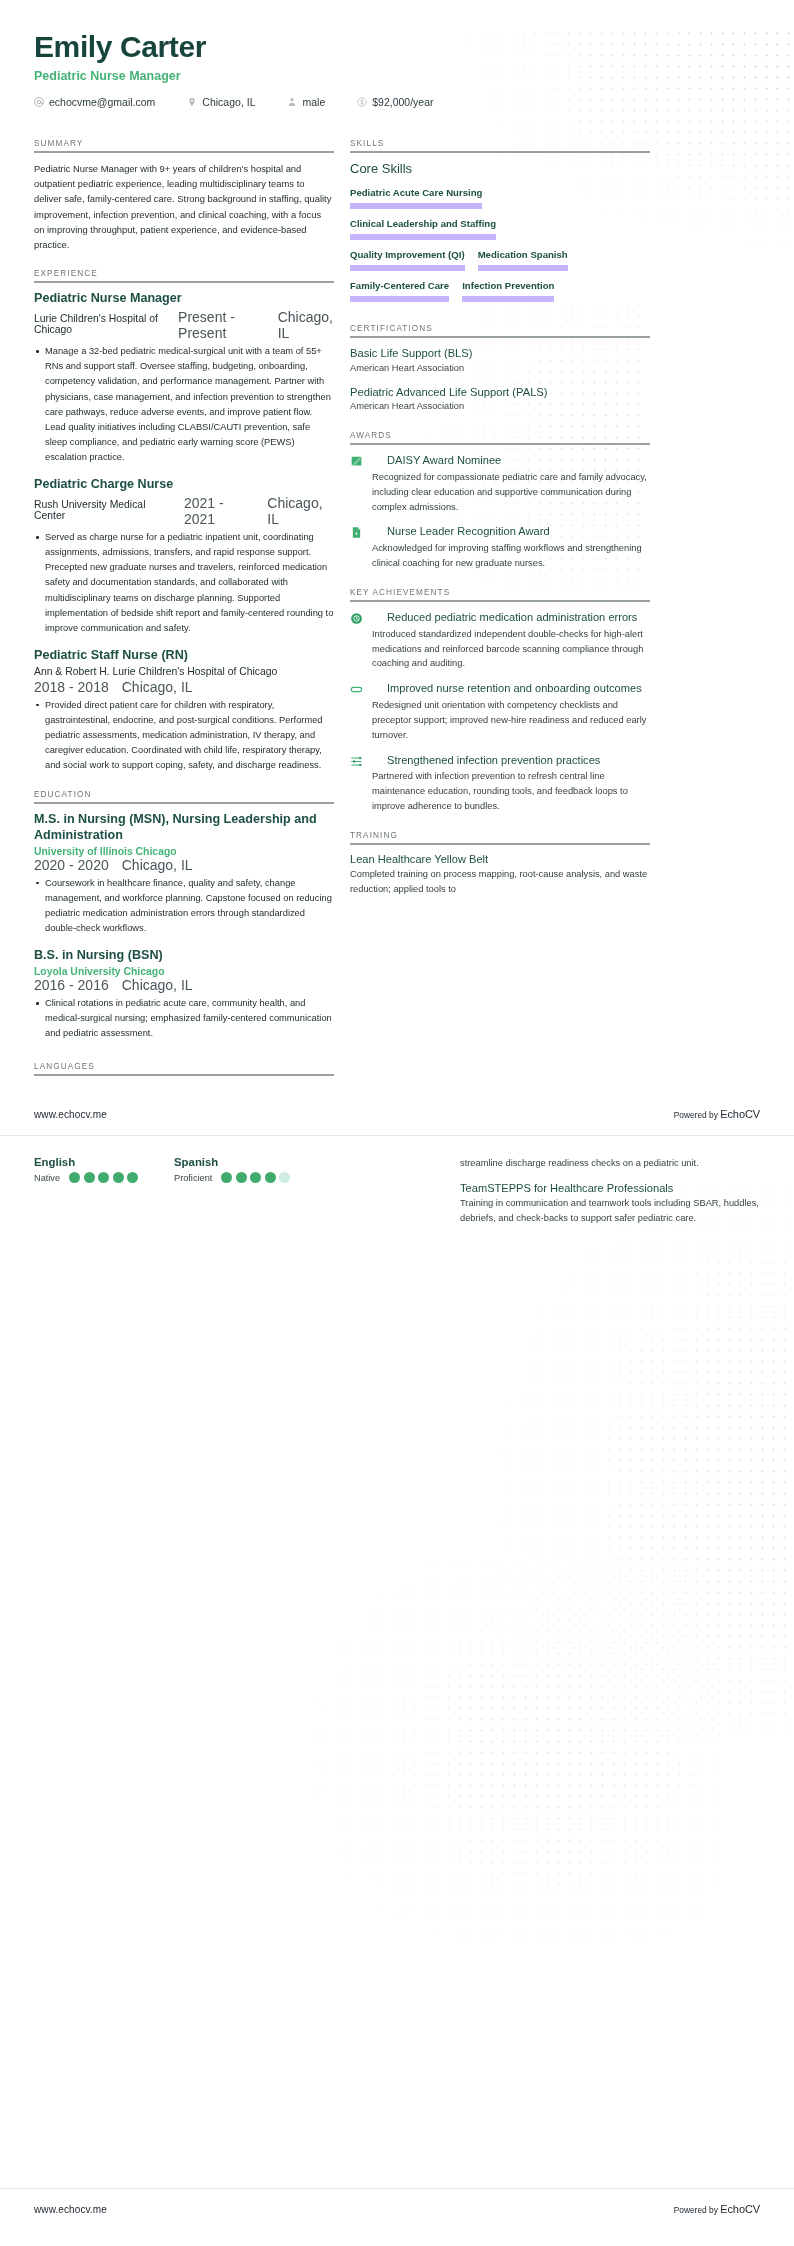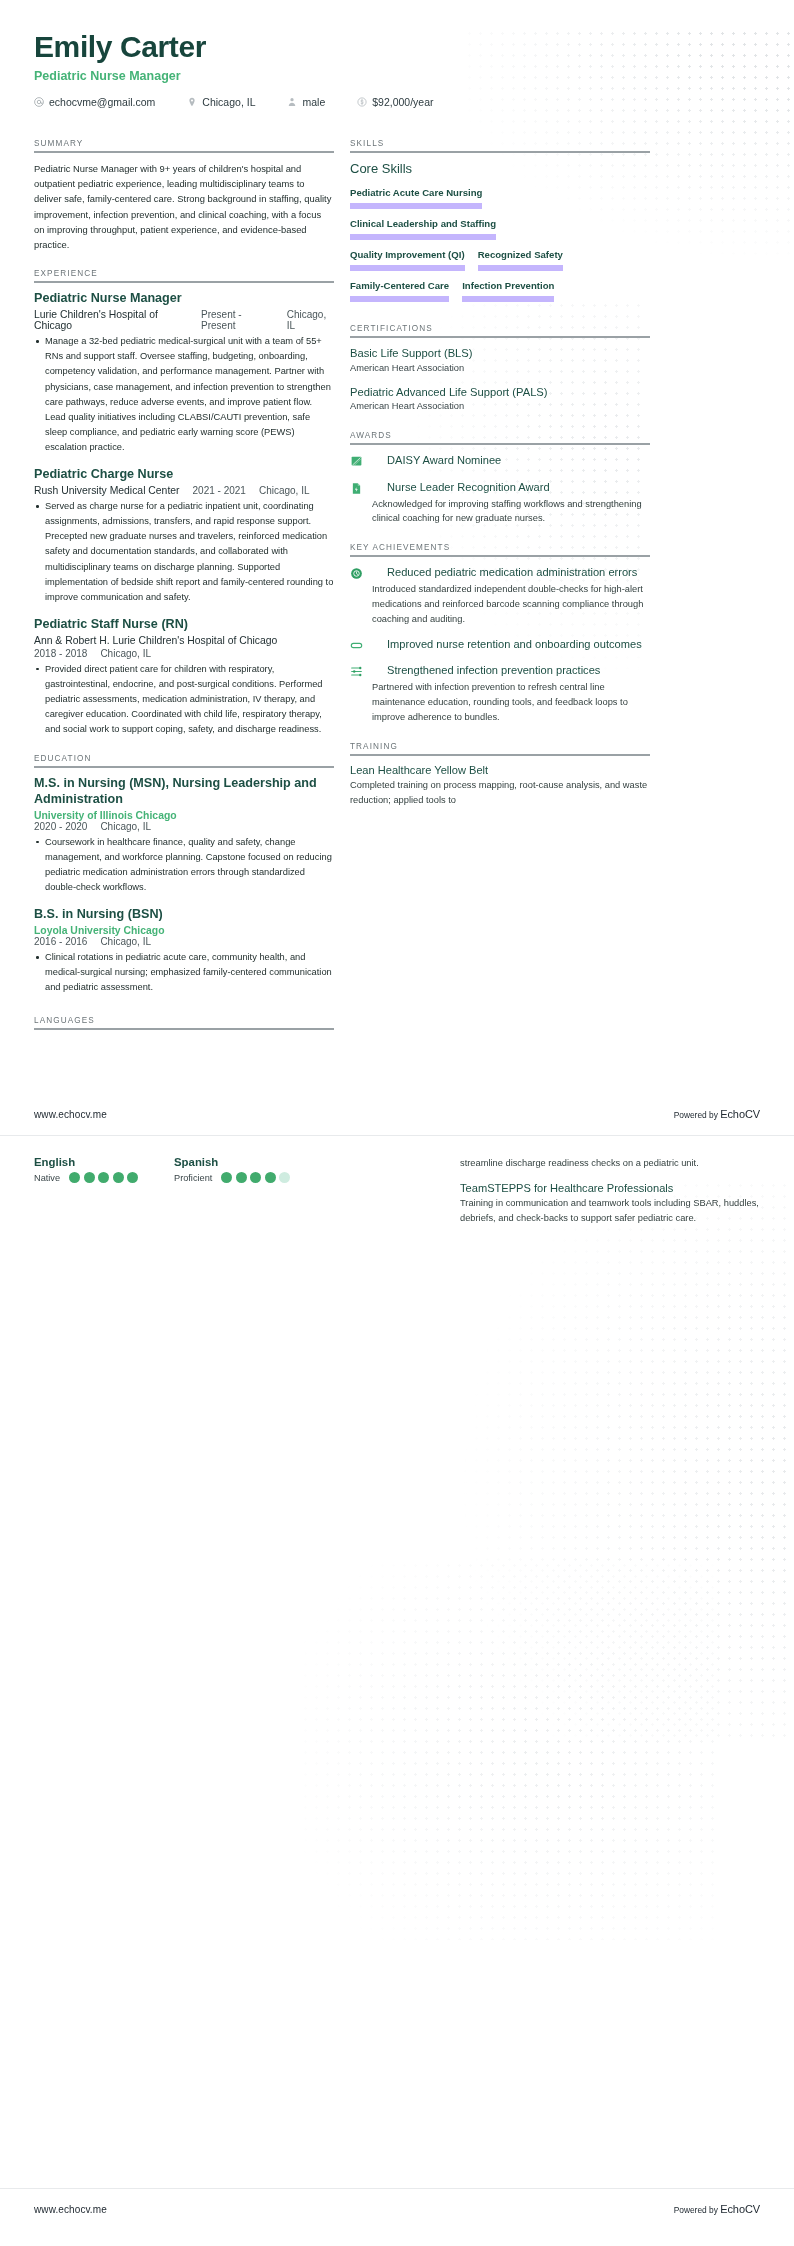--- a/index.html
+++ b/index.html
@@ -124,21 +124,21 @@
     color: #1d4f44;
     line-height: 1.25;
     margin-bottom: 2px;
   }
   .entry-org {
     font-size: 10.4px;
     color: #223033;
   }
   .entry-org.green { color: #45b377; font-weight: 600; }
   .entry-dates, .entry-loc {
-    font-size: 10px;
+    font-size: 14px;
     color: #4a565a;
   }
   .entry-sub {
     display: flex;
     align-items: baseline;
     gap: 13px;
     margin-bottom: 3px;
   }
   ul.bullets { list-style: none; margin: 0; padding: 0; }
   ul.bullets li {
@@ -422,21 +422,21 @@
         <div class="skills-group-title">Core Skills</div>
         <div class="skill-rows">
           <div class="skill-row">
             <span class="skill-tag">Pediatric Acute Care Nursing</span>
           </div>
           <div class="skill-row">
             <span class="skill-tag">Clinical Leadership and Staffing</span>
           </div>
           <div class="skill-row">
             <span class="skill-tag">Quality Improvement (QI)</span>
-            <span class="skill-tag">Recognized Safety</span>
+            <span class="skill-tag">Medication Spanish</span>
           </div>
           <div class="skill-row">
             <span class="skill-tag">Family-Centered Care</span>
             <span class="skill-tag">Infection Prevention</span>
           </div>
         </div>
       </div>
 
       <div class="sec">
         <div class="sec-title">CERTIFICATIONS</div>
@@ -459,20 +459,21 @@
         <div class="item-ic">
           <span class="ic">
             <svg width="13" height="13" viewBox="0 0 16 16">
                 <rect x="2" y="2" width="12" height="11" rx="1" fill="#3fae73"></rect>
                 <path d="M3 12.5L13 3" stroke="#ffffff" stroke-width="1" opacity=".85"></path>
                 <path d="M5 13L13 5" stroke="#ffffff" stroke-width="1" opacity=".5"></path>
               </svg>
           </span>
           <div class="body-col">
             <div class="item-name">DAISY Award Nominee</div>
+            <div class="item-desc">Recognized for compassionate pediatric care and family advocacy, including clear education and supportive communication during complex admissions.</div>
           </div>
         </div>
 
         <div class="item-ic">
           <span class="ic">
             <svg width="13" height="13" viewBox="0 0 16 16">
                 <path d="M3.5 1.5h6l3 3v10h-9z" fill="#3fae73"></path>
                 <path d="M9.5 1.5v3h3" fill="#8fd4ae"></path>
                 <path d="M7.8 6.5l-1.6 3h1.6l-.6 2.6 2.4-3.2H8z" fill="#ffffff"></path>
               </svg>
@@ -503,20 +504,21 @@
         </div>
 
         <div class="item-ic">
           <span class="ic">
             <svg width="13" height="13" viewBox="0 0 16 16">
                 <rect x="1.6" y="5.4" width="12.8" height="5.2" rx="2.6" fill="none" stroke="#3fae73" stroke-width="1.35"></rect>
               </svg>
           </span>
           <div class="body-col">
             <div class="item-name">Improved nurse retention and onboarding outcomes</div>
+            <div class="item-desc">Redesigned unit orientation with competency checklists and preceptor support; improved new-hire readiness and reduced early turnover.</div>
           </div>
         </div>
 
         <div class="item-ic">
           <span class="ic">
             <svg width="13" height="13" viewBox="0 0 16 16">
                 <g stroke="#3fae73" stroke-width="1.25" stroke-linecap="round">
                   <path d="M2 3.6h9"></path>
                   <path d="M2 8h12"></path>
                   <path d="M2 12.4h9"></path>

